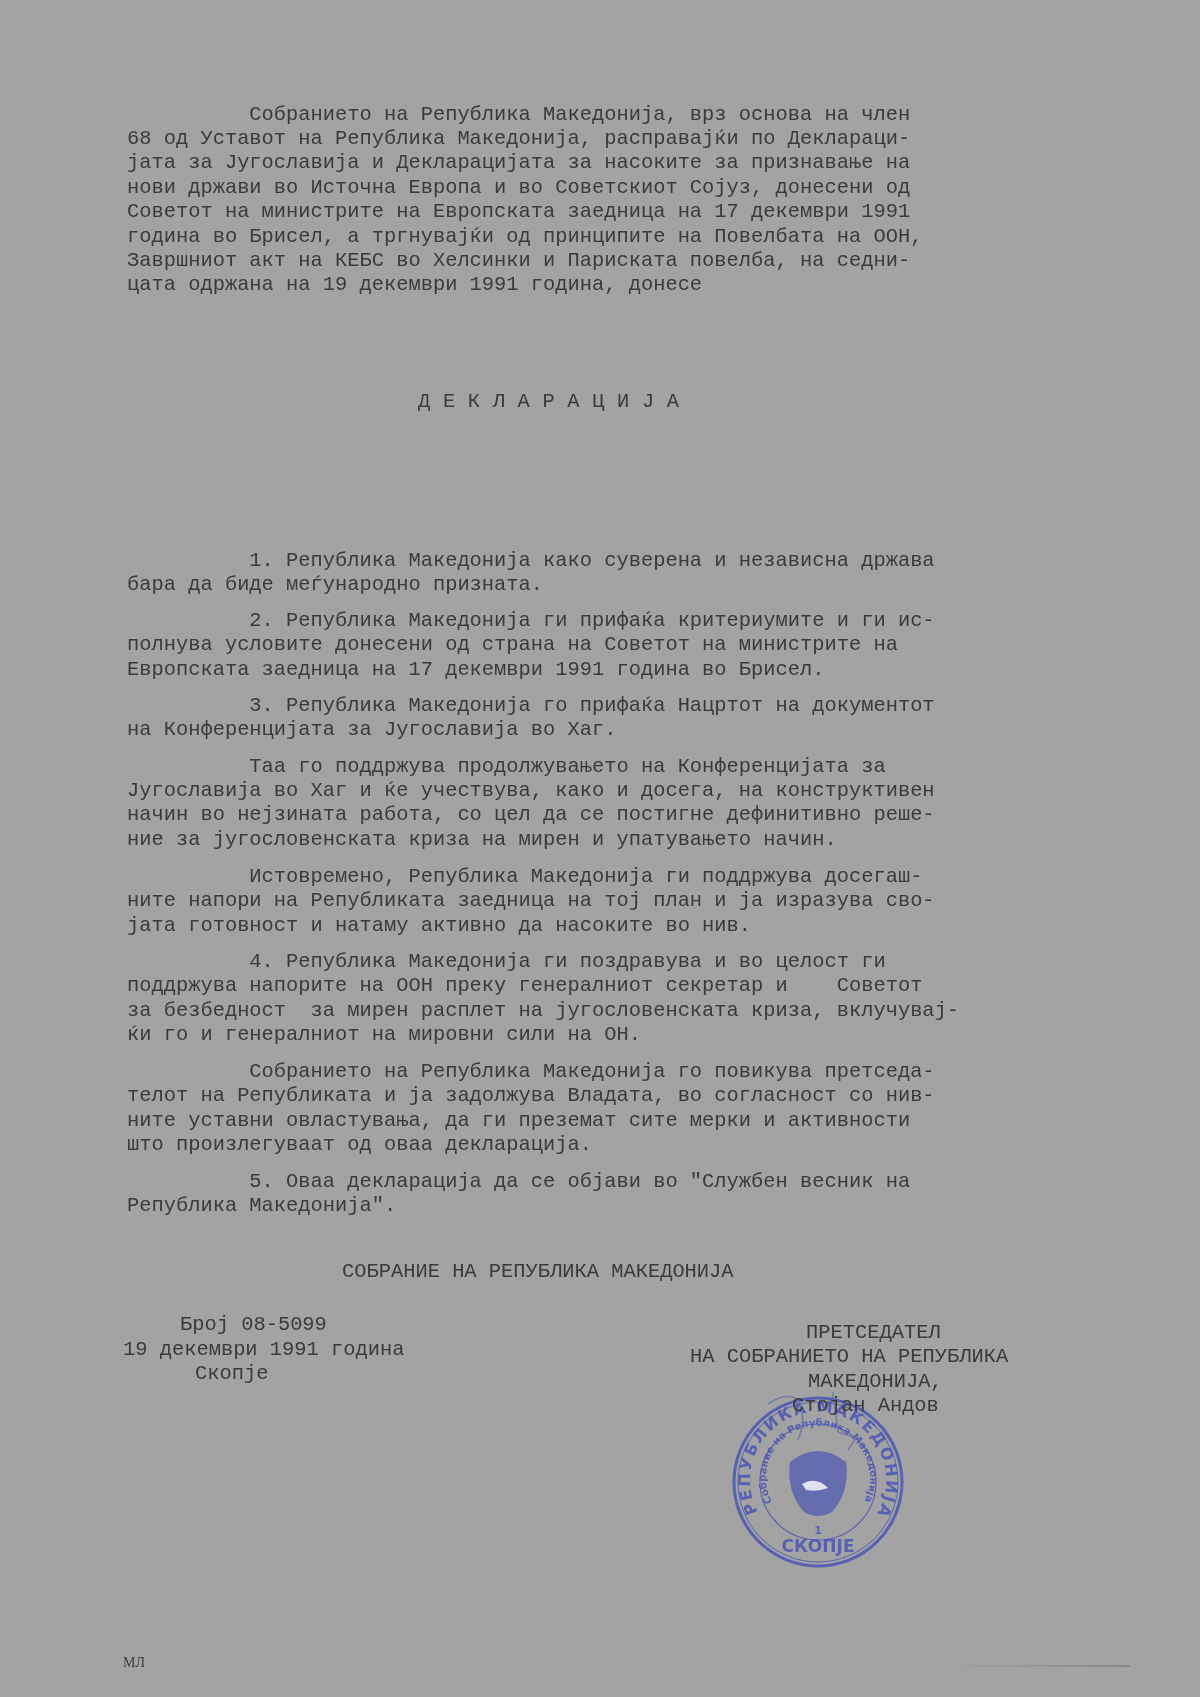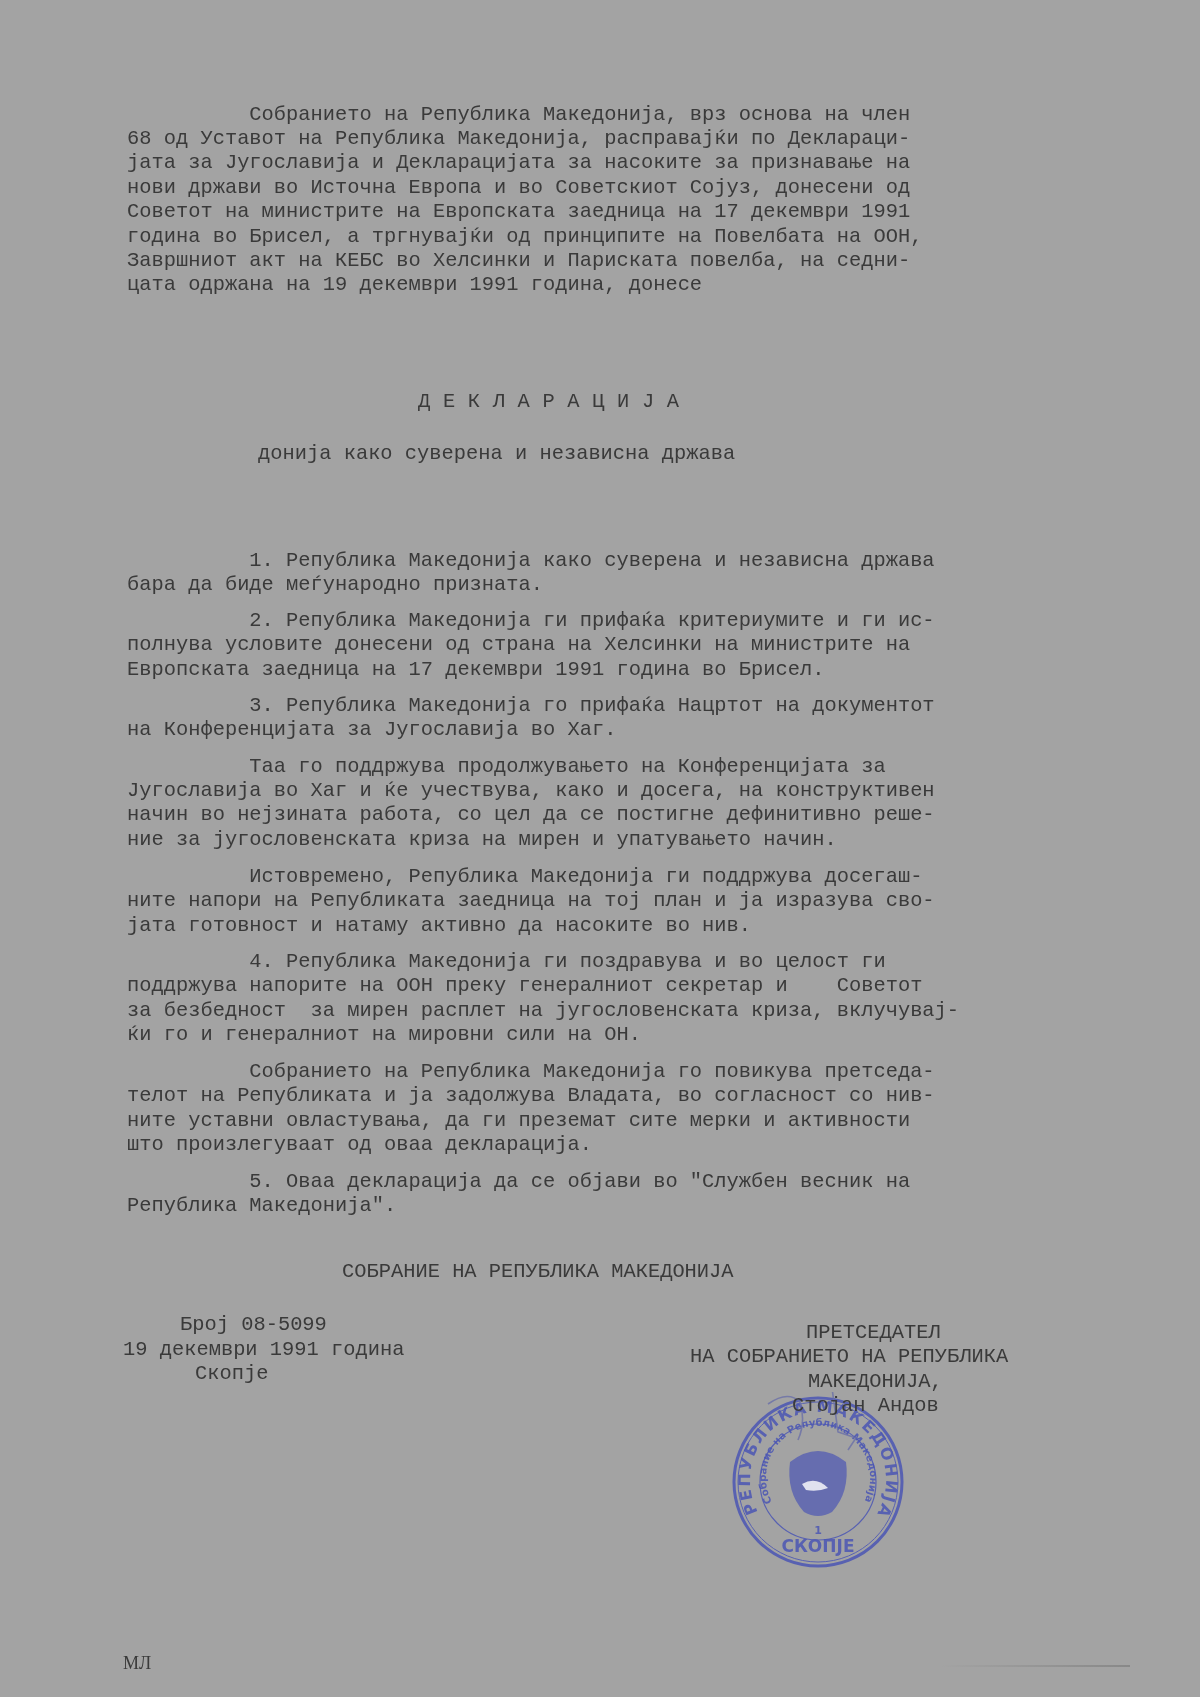--- a/index.html
+++ b/index.html
@@ -10,46 +10,45 @@
     font-family: "Liberation Mono", "DejaVu Sans Mono", monospace;
     color: #3a3a3a;
     font-size: 20.4px;
     padding-left: 36px;
   }
   .line { position: absolute; white-space: pre; line-height: 24px; }
   .title { letter-spacing: 0.62em; }
   .stamp { position: absolute; left: 728px; top: 1392px; width: 180px; height: 180px; }
   .sigline { position: absolute; left: 940px; top: 1665px; width: 190px; height: 2px;
     background: linear-gradient(to right, rgba(0,0,0,0), #888); }
-  .initials { font-family: "Liberation Serif", "DejaVu Serif", serif; font-size: 18px; }
+  .initials { font-family: "Liberation Serif", "DejaVu Serif", serif; font-size: 14px; }
 </style>
 </head>
 <body>
 
 <div class="page">
 
   <div>
     <div class="line" style="left:127px;top:103px">          Собранието на Република Македонија, врз основа на член</div>
     <div class="line" style="left:127px;top:127px">68 од Уставот на Република Македонија, расправајќи по Деклараци-</div>
     <div class="line" style="left:127px;top:151px">јата за Југославија и Декларацијата за насоките за признавање на</div>
     <div class="line" style="left:127px;top:176px">нови држави во Источна Европа и во Советскиот Сојуз, донесени од</div>
     <div class="line" style="left:127px;top:200px">Советот на министрите на Европската заедница на 17 декември 1991</div>
     <div class="line" style="left:127px;top:225px">година во Брисел, а тргнувајќи од принципите на Повелбата на ООН,</div>
     <div class="line" style="left:127px;top:249px">Завршниот акт на КЕБС во Хелсинки и Париската повелба, на седни-</div>
     <div class="line" style="left:127px;top:273px">цата одржана на 19 декември 1991 година, донесе</div>
   </div>
 
   <div class="line title" style="left:418px;top:390px">ДЕКЛАРАЦИЈА</div>
-  <div class="line" style="left:258px;top:442px">донија како суверена и независна држава</div>
 
   <div>
     <div class="line" style="left:127px;top:549px">          1. Република Македонија како суверена и независна држава</div>
     <div class="line" style="left:127px;top:573px">бара да биде меѓународно призната.</div>
     <div class="line" style="left:127px;top:609px">          2. Република Македонија ги прифаќа критериумите и ги ис-</div>
-    <div class="line" style="left:127px;top:633px">полнува условите донесени од страна на Хелсинки на министрите на</div>
+    <div class="line" style="left:127px;top:633px">полнува условите донесени од страна на Советот на министрите на</div>
     <div class="line" style="left:127px;top:658px">Европската заедница на 17 декември 1991 година во Брисел.</div>
     <div class="line" style="left:127px;top:694px">          3. Република Македонија го прифаќа Нацртот на документот</div>
     <div class="line" style="left:127px;top:718px">на Конференцијата за Југославија во Хаг.</div>
     <div class="line" style="left:127px;top:755px">          Таа го поддржува продолжувањето на Конференцијата за</div>
     <div class="line" style="left:127px;top:779px">Југославија во Хаг и ќе учествува, како и досега, на конструктивен</div>
     <div class="line" style="left:127px;top:803px">начин во нејзината работа, со цел да се постигне дефинитивно реше-</div>
     <div class="line" style="left:127px;top:828px">ние за југословенската криза на мирен и упатувањето начин.</div>
     <div class="line" style="left:127px;top:865px">          Истовремено, Република Македонија ги поддржува досегаш-</div>
     <div class="line" style="left:127px;top:889px">ните напори на Републиката заедница на тој план и ја изразува сво-</div>
     <div class="line" style="left:127px;top:914px">јата готовност и натаму активно да насоките во нив.</div>

